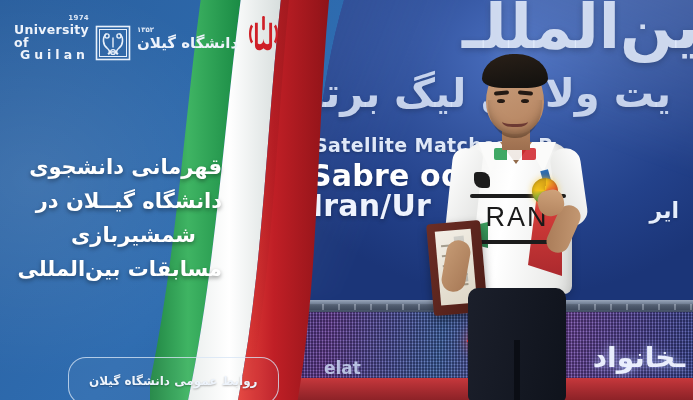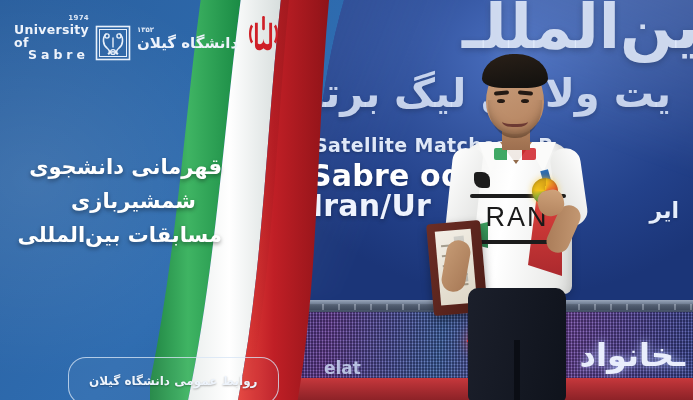--- a/index.html
+++ b/index.html
@@ -103,21 +103,21 @@
   
   .led{
     position:absolute;left:0;top:312px;width:467px;height:68px;
     background:
       repeating-linear-gradient(90deg, rgba(255,255,255,.12) 0 1px, rgba(0,0,0,.25) 1px 3px),
       repeating-linear-gradient(0deg, rgba(255,255,255,.08) 0 1px, rgba(0,0,0,.22) 1px 3px),
       linear-gradient(100deg,#3a3f9a 0%,#6a3fa0 22%,#3f66b0 46%,#7a47a8 68%,#3b4aa2 100%);
   }
   .led-text{
     position:absolute;right:8px;bottom:6px;direction:rtl;
-    font-size:32px;font-weight:700;color:#e9eefc;
+    font-size:28px;font-weight:700;color:#e9eefc;
     text-shadow:0 0 8px rgba(180,200,255,.8);
     white-space:nowrap;
   }
   .led-text2{
     position:absolute;left:98px;bottom:2px;
     font-size:17px;font-weight:700;color:#c9d6f2;opacity:.85;
     white-space:nowrap;
   }
   .led-diamond{
     position:absolute;left:250px;top:318px;width:46px;height:46px;
@@ -430,21 +430,21 @@
       <rect x="8.6" y="0" width="2.8" height="15" rx="1.2"></rect>
       <path d="M-3,9 C-6,13 -6,24 -3,29 L-1,27 C-3.5,23 -3.5,15 -1,11 Z"></path>
       <path d="M23,9 C26,13 26,24 23,29 L21,27 C23.5,23 23.5,15 21,11 Z"></path>
     </g>
   </svg>
 
   <div class="logo">
     <div class="logo-en">
       <span class="logo-year">1974</span>
       <span class="logo-l1">University of</span>
-      <span class="logo-l2">Sabre</span>
+      <span class="logo-l2">Guilan</span>
     </div>
 
     <div class="logo-mark">
       <svg width="36" height="36" viewBox="0 0 36 36">
         <rect x="1.5" y="1.5" width="33" height="33" fill="none" stroke="#e8f0fa" stroke-width="1.6"></rect>
         <rect x="4.5" y="4.5" width="27" height="27" fill="none" stroke="#e8f0fa" stroke-width="1"></rect>
         <path d="M11,9 C7,13 8,20 12,23 C14.5,25 15,27 14,29" fill="none" stroke="#e8f0fa" stroke-width="1.6" stroke-linecap="round"></path>
         <path d="M25,9 C29,13 28,20 24,23 C21.5,25 21,27 22,29" fill="none" stroke="#e8f0fa" stroke-width="1.6" stroke-linecap="round"></path>
         <circle cx="12" cy="11" r="2.1" fill="none" stroke="#e8f0fa" stroke-width="1.4"></circle>
         <circle cx="24" cy="11" r="2.1" fill="none" stroke="#e8f0fa" stroke-width="1.4"></circle>
@@ -455,19 +455,20 @@
     </div>
 
     <div class="logo-fa">
       <span class="logo-fa-year">۱۳۵۲</span>
       <span class="logo-fa-name">دانشگاه گیلان</span>
     </div>
   </div>
 
   <div class="headline">
     <div>قهرمانی دانشجوی</div>
+    <div>دانشگاه گیــلان در</div>
     <div>شمشیربازی</div>
     <div>مسابقات بین‌المللی</div>
   </div>
 
   <div class="pill">روابط عمومی دانشگاه گیلان</div>
 
 </div>
 
 </body></html>

